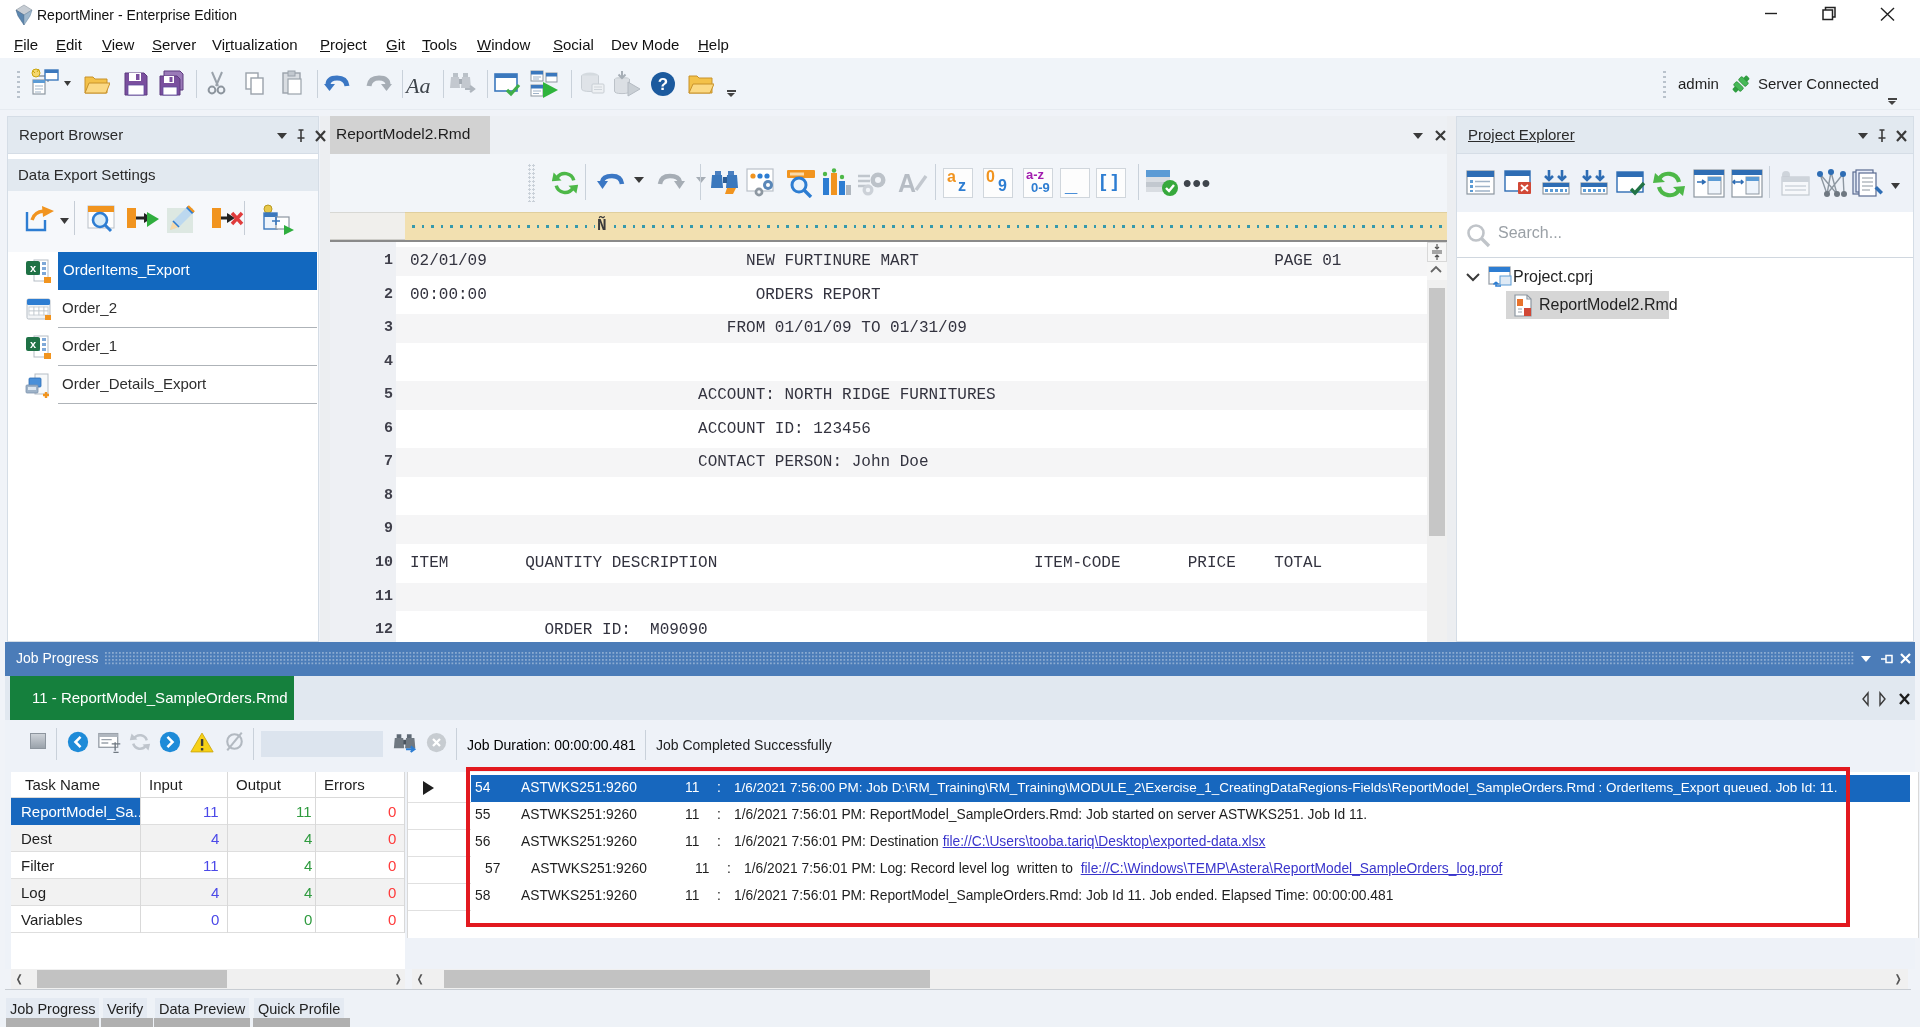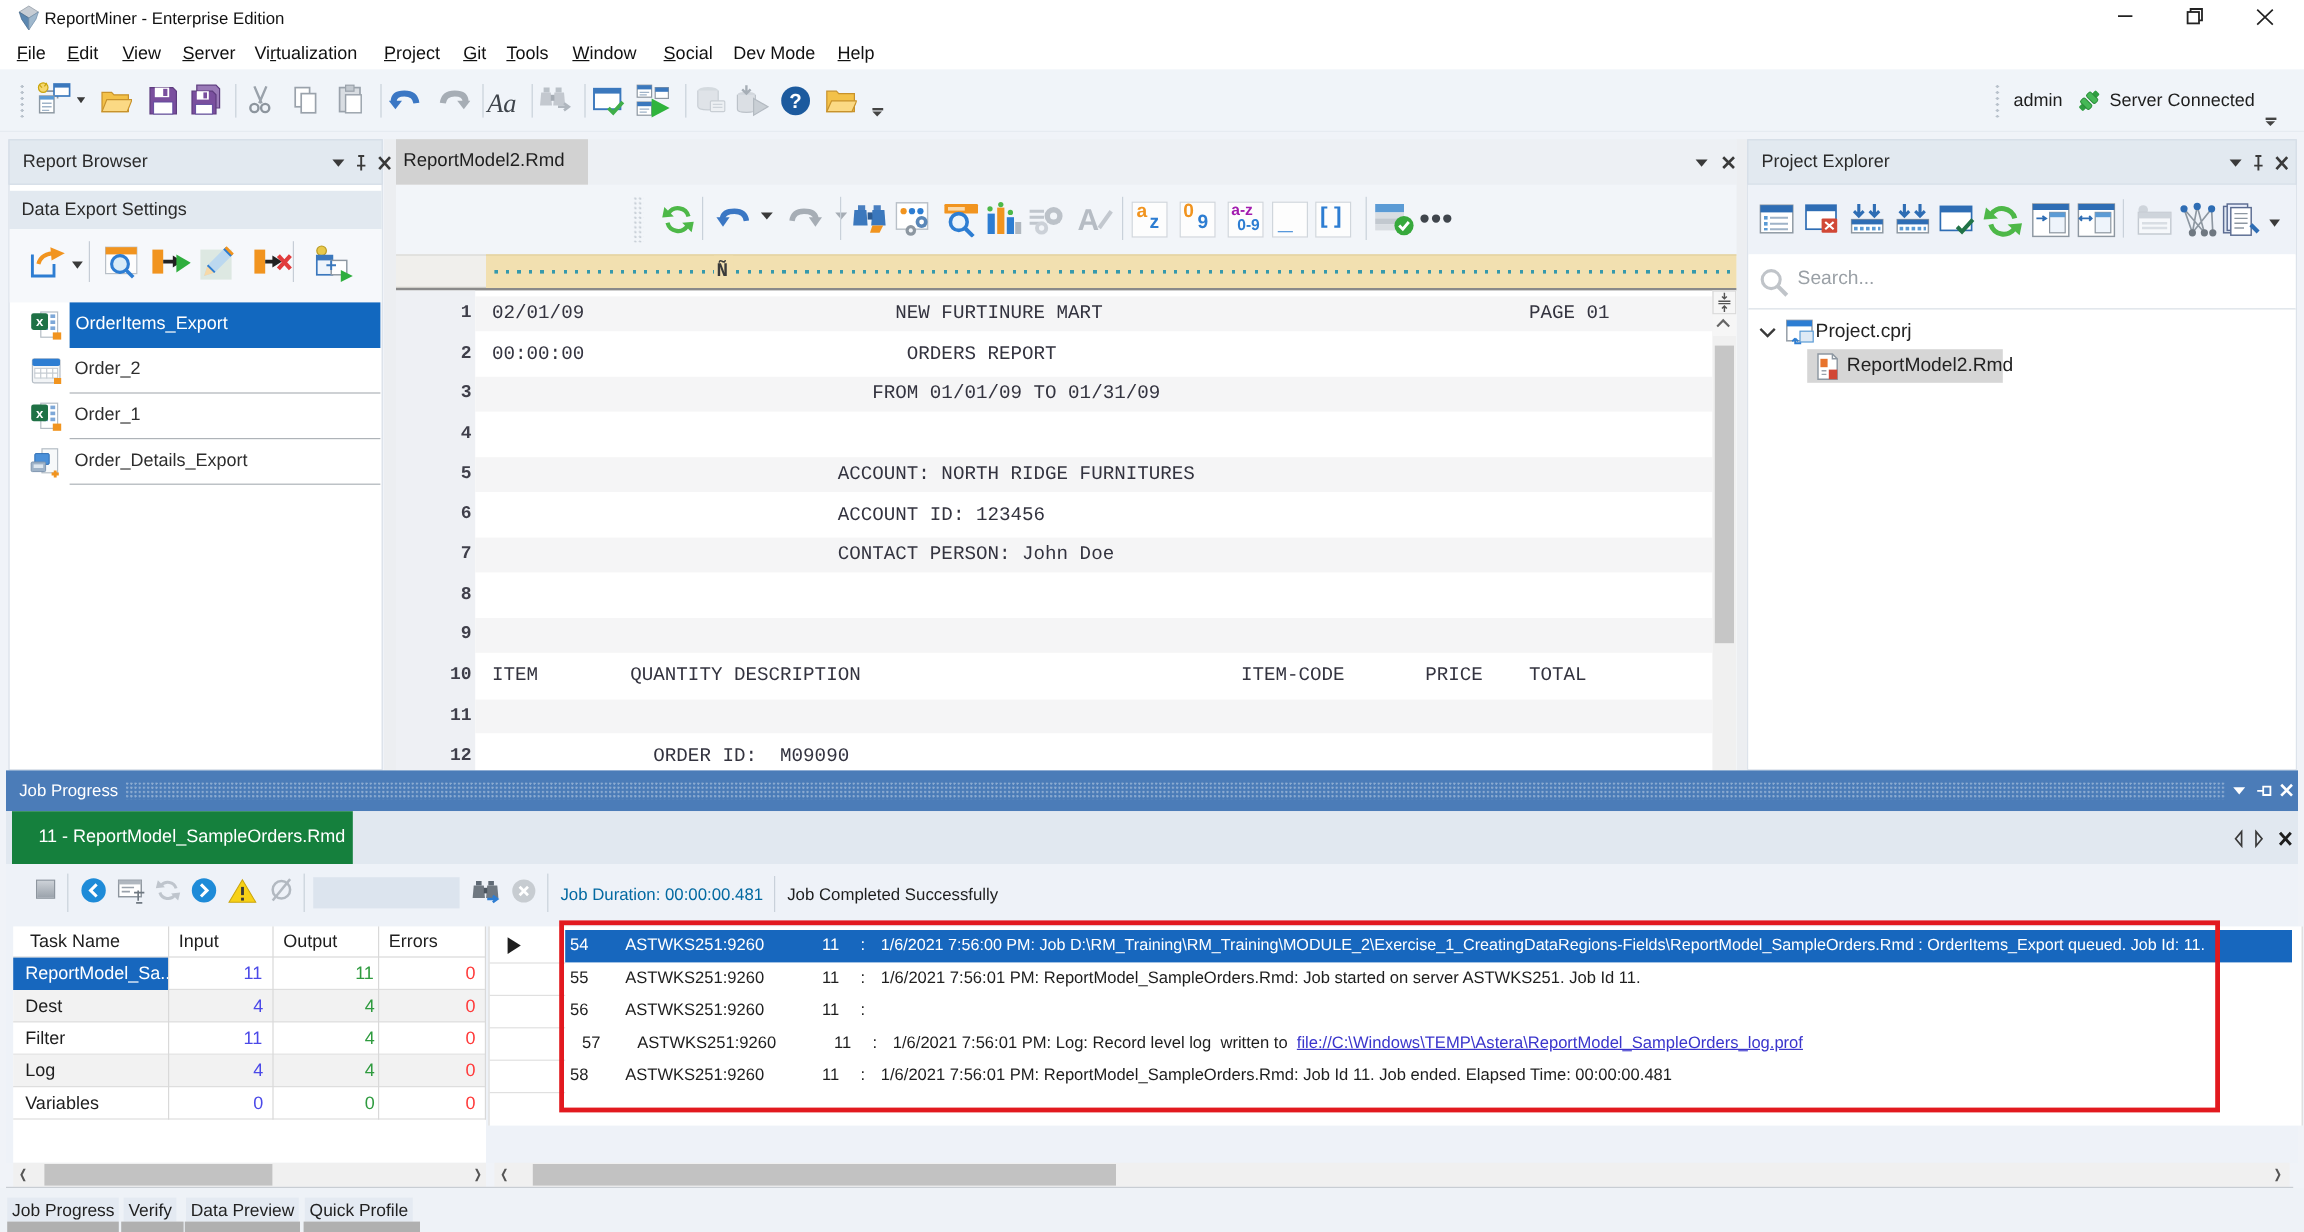--- a/index.html
+++ b/index.html
@@ -559,21 +559,21 @@
       <svg width="18" height="16" viewBox="0 0 18 16">
           <path d="M4 10 l5 -5 l5 5" stroke="#666" stroke-width="1.8" fill="none"></path>
         </svg>
     </div>
     <div style="position:absolute;left:2px;top:46px;width:16px;height:248px;background:#c6c6c6;"></div>
   </div>
 </div>
 
 <div class="abs" id="rpanel"></div>
 <div class="abs panel-hdr" id="rp-hdr">
-    <span style="position:absolute;left:11px;top:9px;">Project Explorer</span>
+    <span style="position:absolute;left:11px;top:9px;text-decoration:underline;">Project Explorer</span>
   <svg style="position:absolute;left:400px;top:11px;" width="52" height="16" viewBox="0 0 52 16">
     <polygon points="1,5 11,5 6,11" fill="#3a3a3a"></polygon>
     <g stroke="#3a3a3a" stroke-width="1.6" fill="none">
         <path d="M25 2 v8 M21.5 10 h7 M25 10 v4 M22.5 2 h5"></path>
       </g>
     <path d="M40 3 L49 13 M49 3 L40 13" stroke="#3a3a3a" stroke-width="2.2"></path>
   </svg>
 </div>
 <div class="abs" id="rp-toolbar">
 
@@ -776,21 +776,21 @@
     <path d="M3 7 h9 l1 11 h-11 z" fill="#6f7881"></path>
     <path d="M15 7 h9 l1 11 h-11 z" fill="#6f7881"></path>
     <rect x="12" y="9" width="3" height="5" fill="#4a545e"></rect>
     <path d="M15 19 h9 M20 16 l4 3 -4 3" stroke="#2d7dd2" stroke-width="2.2" fill="none"></path>
   </svg>
   <svg style="position:absolute;left:421px;top:12px;" width="21" height="21" viewBox="0 0 24 24">
     <circle cx="12" cy="12" r="11" fill="#c7ccd1"></circle>
     <path d="M8 8 l8 8 M16 8 l-8 8" stroke="#fff" stroke-width="2.6"></path>
   </svg>
   <div class="tsep" style="left:451px;top:8px;height:32px;background:#c9d1da;"></div>
-  <span style="position:absolute;left:462px;top:17px;font-size:14px;color:#0369a1;">Job Duration: 00:00:00.481</span>
+  <span style="position:absolute;left:462px;top:17px;font-size:14px;color:#000000;">Job Duration: 00:00:00.481</span>
   <div class="tsep" style="left:640px;top:10px;height:30px;background:#c9d1da;"></div>
   <span style="position:absolute;left:651px;top:17px;font-size:14px;color:#1e1e1e;">Job Completed Successfully</span>
 </div>
 <div class="abs" id="jp-body">
   <div id="task-table">
     <div style="position:absolute;left:0;top:0;width:394px;height:26px;border-bottom:1px solid #d9d9d9;">
       <span style="position:absolute;left:14px;top:4px;">Task Name</span>
       <span style="position:absolute;left:138px;top:4px;">Input</span>
       <span style="position:absolute;left:225px;top:4px;">Output</span>
       <span style="position:absolute;left:313px;top:4px;">Errors</span>
@@ -853,20 +853,21 @@
         <span style="left:113px;">ASTWKS251:9260</span>
         <span style="left:277px;">11</span>
         <span style="left:309px;">:</span>
       <span style="left:326px;">1/6/2021 7:56:01 PM: ReportModel_SampleOrders.Rmd: Job started on server ASTWKS251. Job Id 11.</span>
     </div>
     <div class="lrow2" style="top:57px;">
       <span style="left:67px;">56</span>
         <span style="left:113px;">ASTWKS251:9260</span>
         <span style="left:277px;">11</span>
         <span style="left:309px;">:</span>
+      <span style="left:326px;">1/6/2021 7:56:01 PM: Destination <span class="link" style="position:static;">file://C:\Users\tooba.tariq\Desktop\exported-data.xlsx</span></span>
     </div>
     <div class="lrow2" style="top:84px;margin-left:10px;">
       <span style="left:67px;">57</span>
         <span style="left:113px;">ASTWKS251:9260</span>
         <span style="left:277px;">11</span>
         <span style="left:309px;">:</span>
       <span style="left:326px;">1/6/2021 7:56:01 PM: Log: Record level log  written to  <span class="link" style="position:static;">file://C:\Windows\TEMP\Astera\ReportModel_SampleOrders_log.prof</span></span>
     </div>
     <div class="lrow2" style="top:111px;">
       <span style="left:67px;">58</span>

